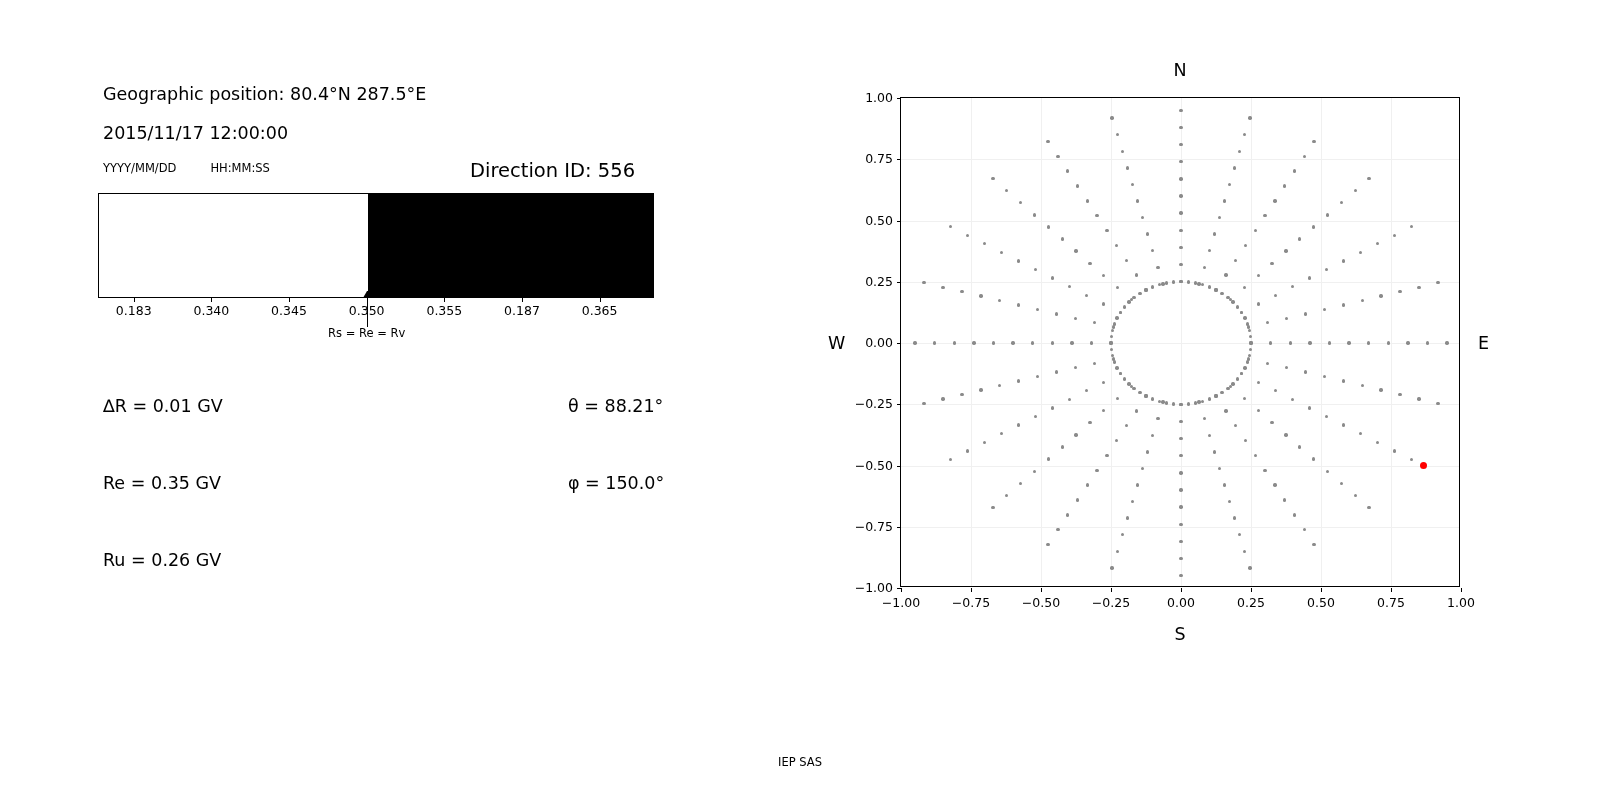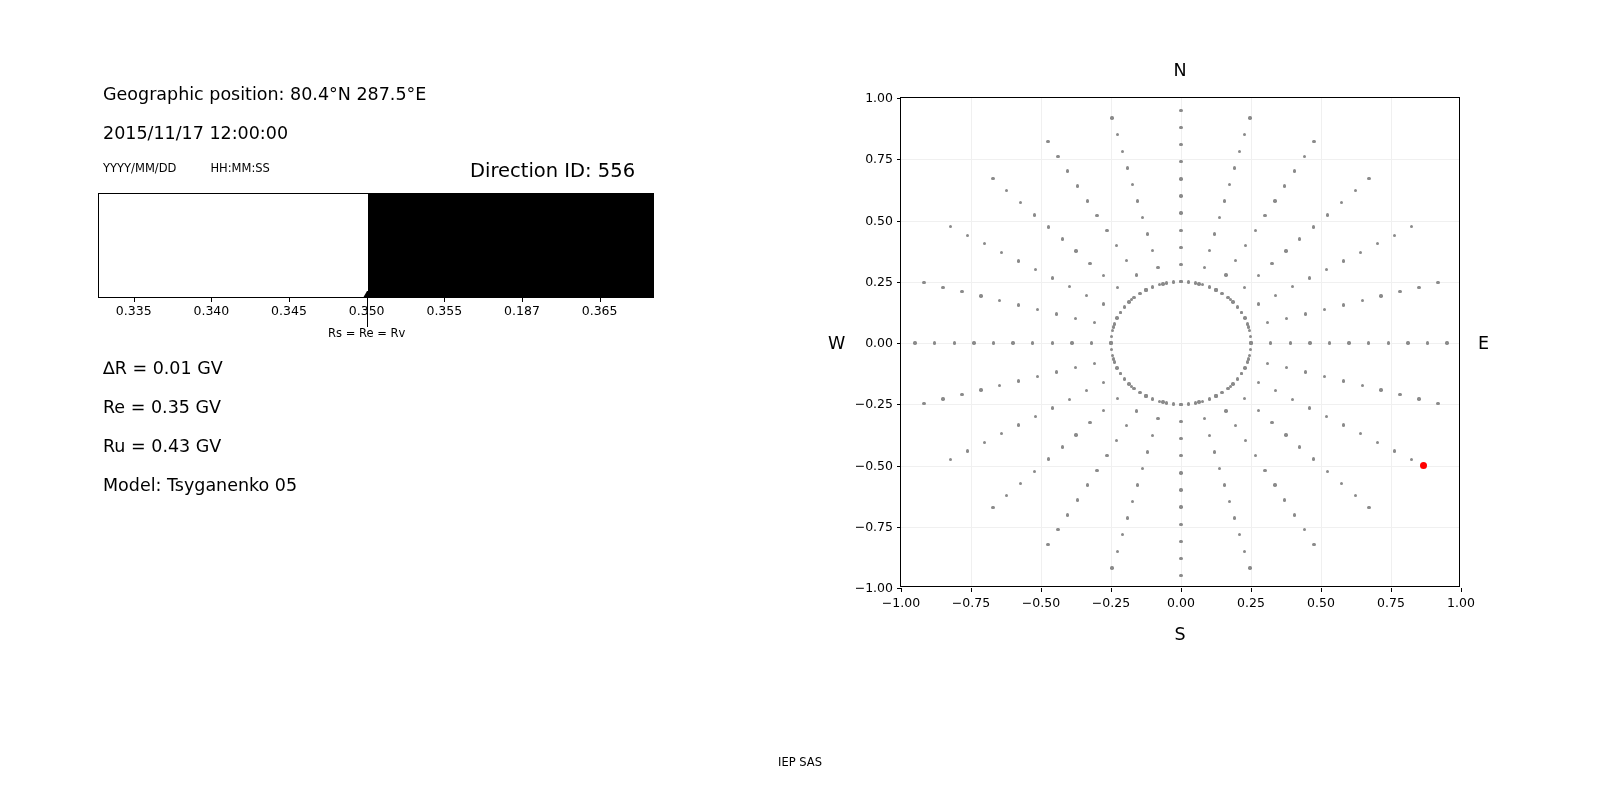--- a/index.html
+++ b/index.html
@@ -90,20 +90,21 @@
     left: 276px; top: 133px;
     font-size: 11.5px;
     transform: translateX(-50%);
     white-space: nowrap;
   }
 
   
   .param {
     font-size: 17.5px;
     white-space: nowrap;
+    margin-top: 38px;
   }
   #params-left { left: 103px; top: 355px; }
   #params-right { left: 568px; top: 355px; }
   .param-row { height: 39px; line-height: 26px; }
 
   
   #right-panel {
     left: 780px; top: 0; width: 820px; height: 660px;
   }
   #polar-axes {
@@ -180,45 +181,48 @@
 
   <div id="direction-id" class="abs">Direction ID: 556</div>
 
   <div id="penumbra-plot" class="abs">
     <div id="penumbra-bar">
         <div class="pen-seg" style="left: 0px; width: 268.682px; background: rgb(255, 255, 255);"></div>
         <div class="pen-seg" style="left: 268.682px; width: 287.318px; background: rgb(0, 0, 0);"></div>
       </div>
     <div id="penumbra-axis">
         <div class="pen-tick" style="left: 35.7207px;"></div>
-        <div class="pen-tick-label" style="left: 35.7207px;">0.335</div>
+        <div class="pen-tick-label" style="left: 35.7207px;">0.183</div>
         <div class="pen-tick" style="left: 113.374px;"></div>
         <div class="pen-tick-label" style="left: 113.374px;">0.340</div>
         <div class="pen-tick" style="left: 191.028px;"></div>
         <div class="pen-tick-label" style="left: 191.028px;">0.345</div>
         <div class="pen-tick" style="left: 268.682px;"></div>
         <div class="pen-tick-label" style="left: 268.682px;">0.350</div>
         <div class="pen-tick" style="left: 346.335px;"></div>
         <div class="pen-tick-label" style="left: 346.335px;">0.355</div>
         <div class="pen-tick" style="left: 423.989px;"></div>
         <div class="pen-tick-label" style="left: 423.989px;">0.187</div>
         <div class="pen-tick" style="left: 501.642px;"></div>
         <div class="pen-tick-label" style="left: 501.642px;">0.365</div>
       </div>
     <div id="rs-arrow" style="left: 268.682px;"></div>
     <div id="rs-label" style="left: 268.682px;">Rs = Re = Rv</div>
   </div>
 
   <div id="params-left" class="abs">
     <div class="param param-row">∆R = 0.01 GV</div>
     <div class="param param-row">Re = 0.35 GV</div>
-    <div class="param param-row">Ru = 0.43 GV</div>
-    <div class="param param-row">Model: Tsyganenko 05</div>
+    <div class="param param-row">Ru = 0.26 GV</div>
   </div>
 
+  <div id="params-right" class="abs">
+    <div class="param param-row">θ = 88.21°</div>
+    <div class="param param-row">φ = 150.0°</div>
+  </div>
 </div>
 
 <div id="right-panel" class="abs">
   <div id="polar-axes">
       <div class="grid-line grid-v" style="left: 70px;"></div>
       <div class="grid-line grid-v" style="left: 140px;"></div>
       <div class="grid-line grid-v" style="left: 210px;"></div>
       <div class="grid-line grid-v" style="left: 280px;"></div>
       <div class="grid-line grid-v" style="left: 350px;"></div>
       <div class="grid-line grid-v" style="left: 420px;"></div>

